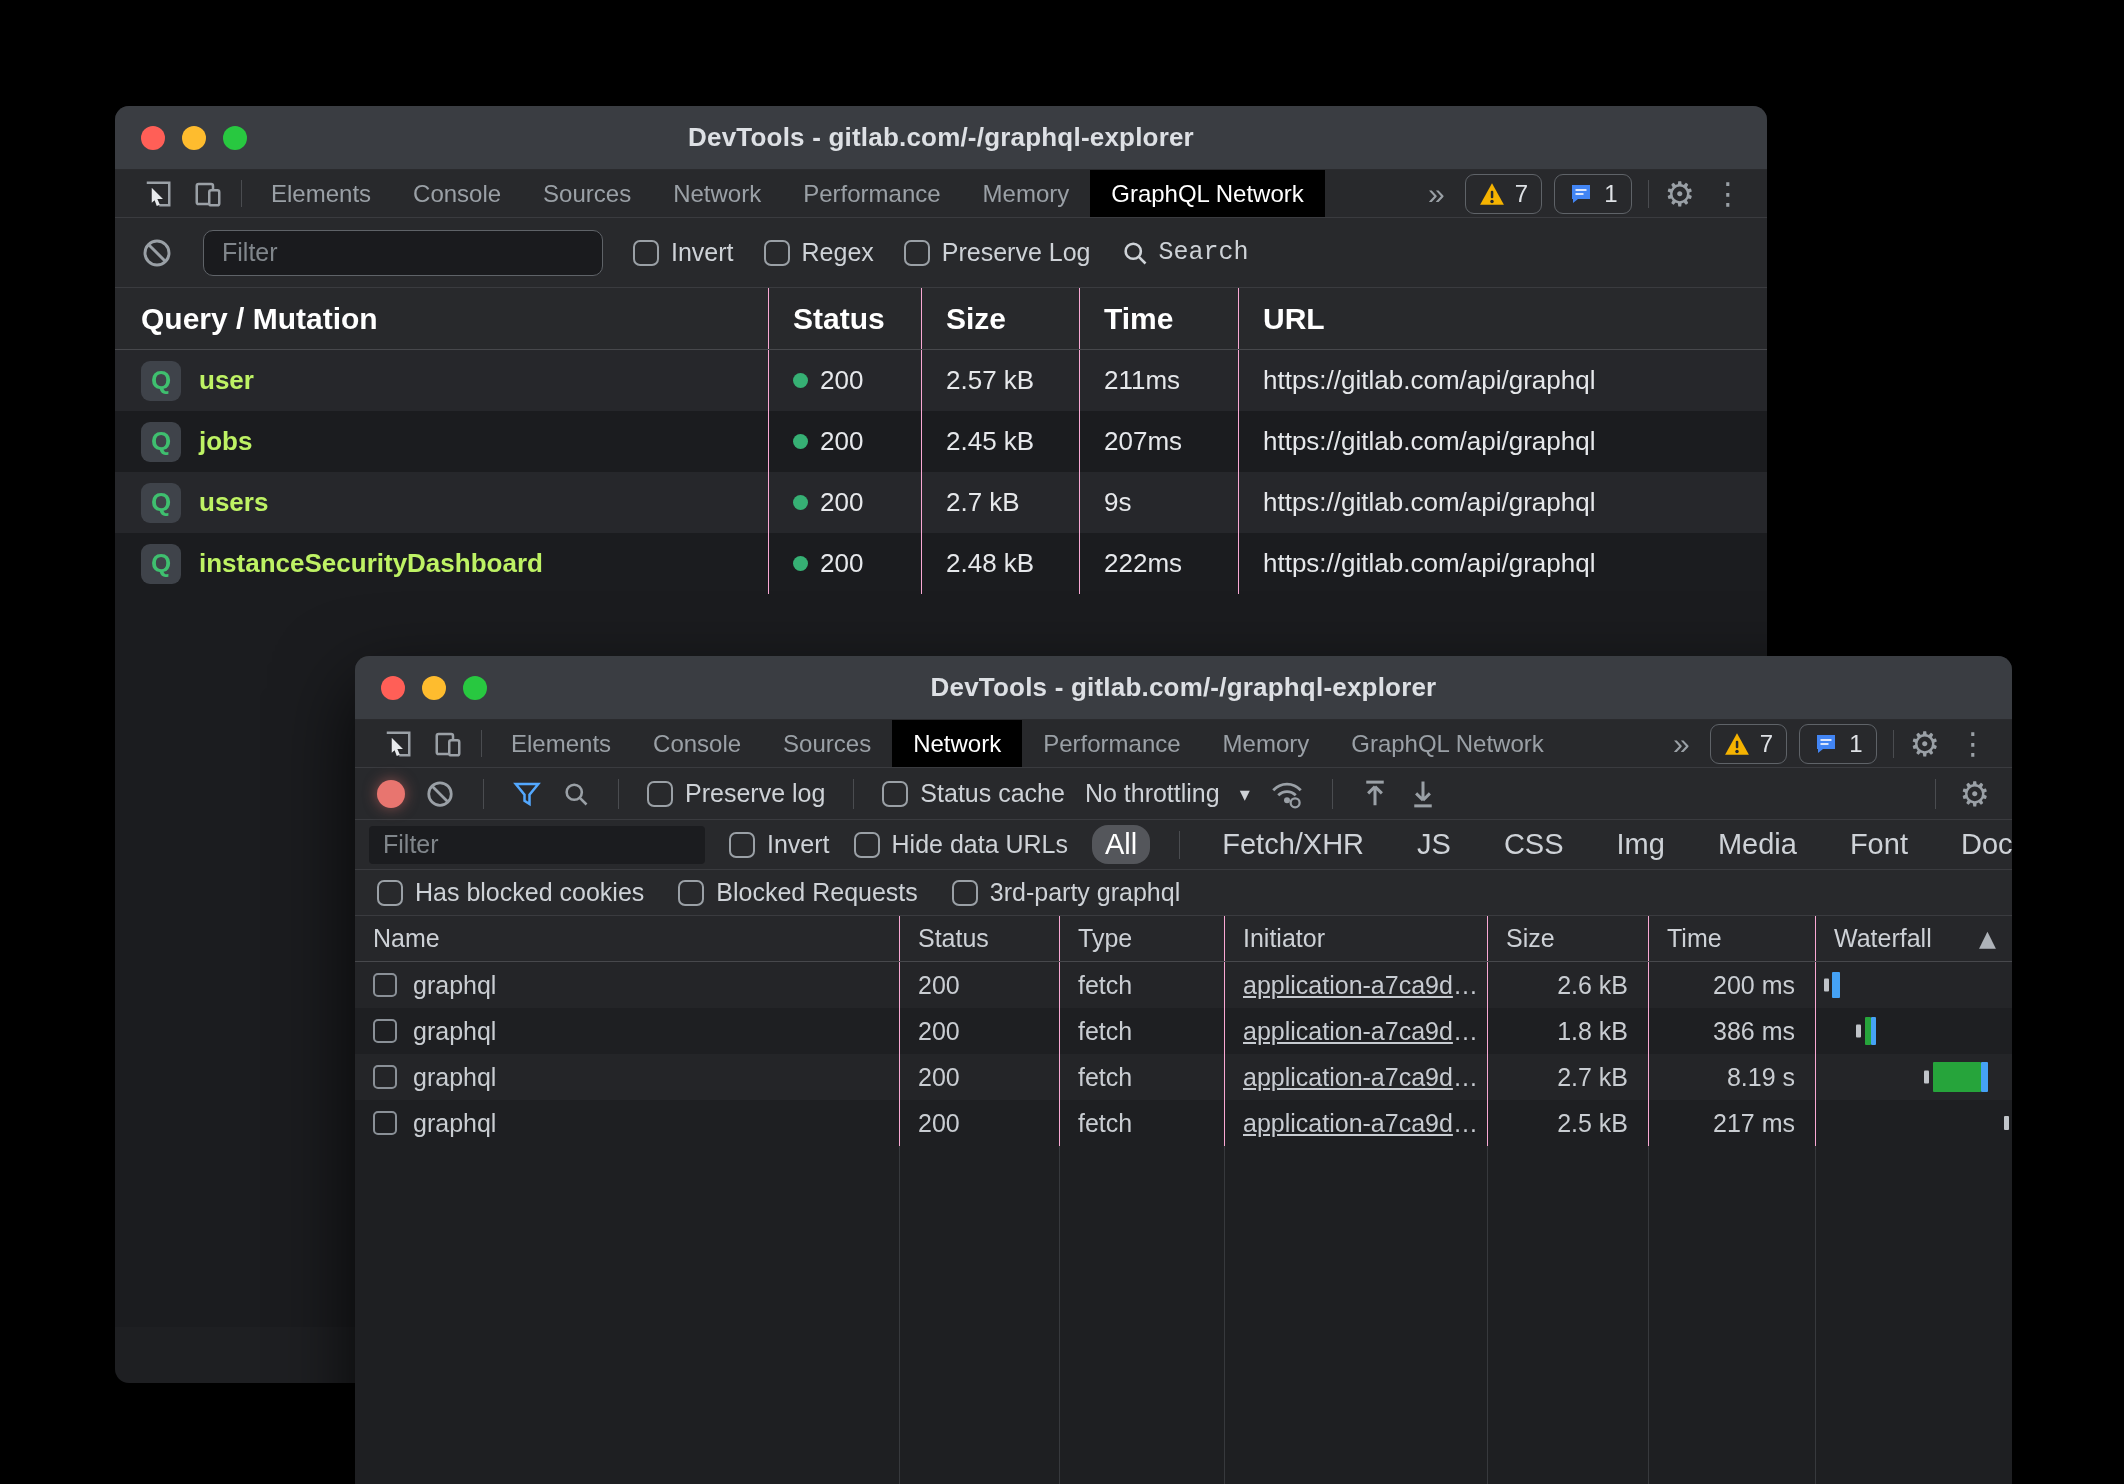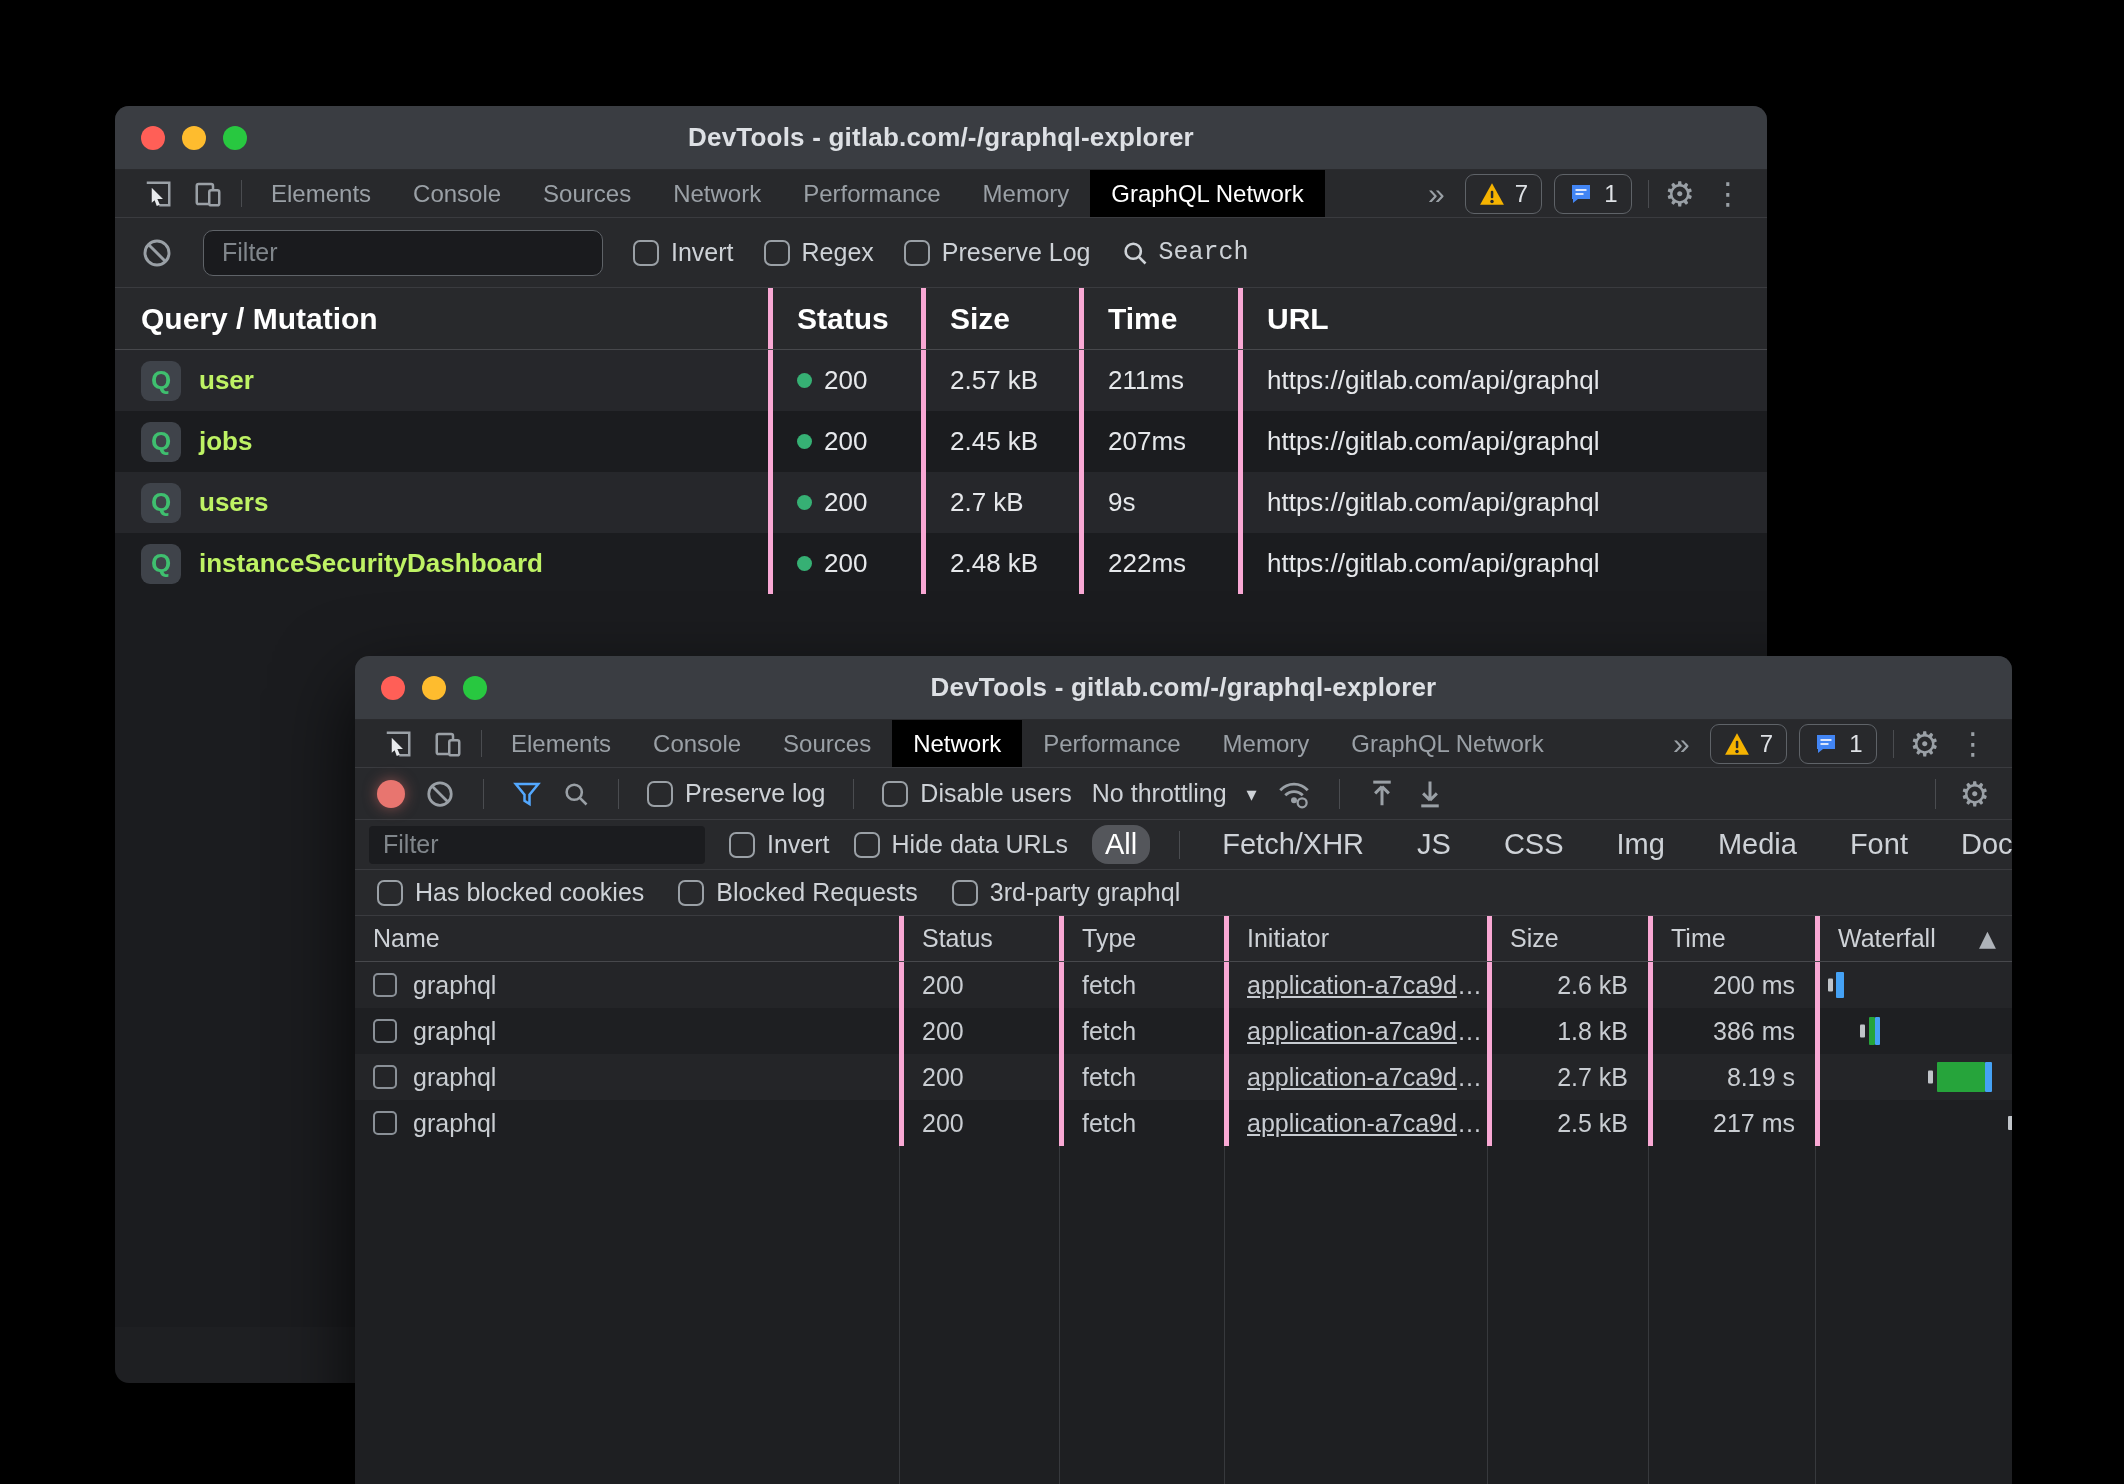--- a/index.html
+++ b/index.html
@@ -43,21 +43,21 @@
                   padding:0 26px; gap:30px; border-bottom:1px solid #3a3b3f; }
   .filter-input-back { width:400px; height:46px; background:#1a1b1e; border:1.5px solid #5f6368;
                        border-radius:10px; color:#e8eaed; font-size:25px; padding:0 18px;
                        font-family:"Liberation Sans",sans-serif; outline:none; }
   .filter-input-back::placeholder { color:#80868b; }
   .search-group { display:flex; align-items:center; gap:10px;font-family:Liberation Mono, monospace; }
 
   .bt-grid { display:grid; grid-template-columns:653px 153px 158px 159px 1fr; }
   .bt-header { height:62px; background:#28292c; border-bottom:1px solid #47484c; }
   .bt-header .cell { display:flex; align-items:center; color:#fff; font-weight:700; font-size:30px; }
-  .cell { padding-left:24px; border-left:5px solid #f9a8d4; display:flex; align-items:center; overflow:hidden; }
+  .cell { padding-left:24px; border-left:1px solid #f9a8d4; display:flex; align-items:center; overflow:hidden; }
   .cell:first-child { border-left:none; padding-left:26px; }
   .bt-row { height:61px; font-size:26px; color:#e6e8eb; }
   .bt-row.odd  { background:#26272b; }
   .bt-row.even { background:#1b1c1f; }
   .q-badge { width:40px; height:40px; border-radius:9px; background:#3f434a; color:#3fbf6f;
              font-weight:700; font-size:26px; display:flex; align-items:center; justify-content:center;
              margin-right:18px; flex:0 0 auto; }
   .req-name { color:#bef264; font-weight:700; white-space:nowrap; }
   .dot { width:15px; height:15px; border-radius:50%; margin-right:12px; flex:0 0 auto; }
   .back-empty { background:#1b1c1f; height:733px; }
@@ -319,21 +319,21 @@
       <line x1="15.3" y1="15.3" x2="21" y2="21" stroke="#9aa0a6" stroke-width="2.2"></line>
     </svg>
     <div class="vdiv" style="height:30px;"></div>
     <div class="cb-group">
       <div class="cb"></div>
       <div class="cb-label">Preserve log</div>
     </div>
     <div class="vdiv" style="height:30px;"></div>
     <div class="cb-group">
       <div class="cb"></div>
-      <div class="cb-label">Disable users</div>
+      <div class="cb-label">Status cache</div>
     </div>
     <div class="throttle">
       <span>No throttling</span>
       <span class="dd-arrow">▾</span>
     </div>
     <svg width="34" height="30" viewBox="0 0 26 24">
       <path d="M2 9 C8 2.5 18 2.5 24 9" fill="none" stroke="#9aa0a6" stroke-width="2.2"></path>
       <path d="M6 13 C10 9 16 9 20 13" fill="none" stroke="#9aa0a6" stroke-width="2.2"></path>
       <circle cx="13" cy="17" r="2.4" fill="#9aa0a6"></circle>
       <circle cx="19.5" cy="19" r="3.6" fill="none" stroke="#9aa0a6" stroke-width="1.8"></circle>

